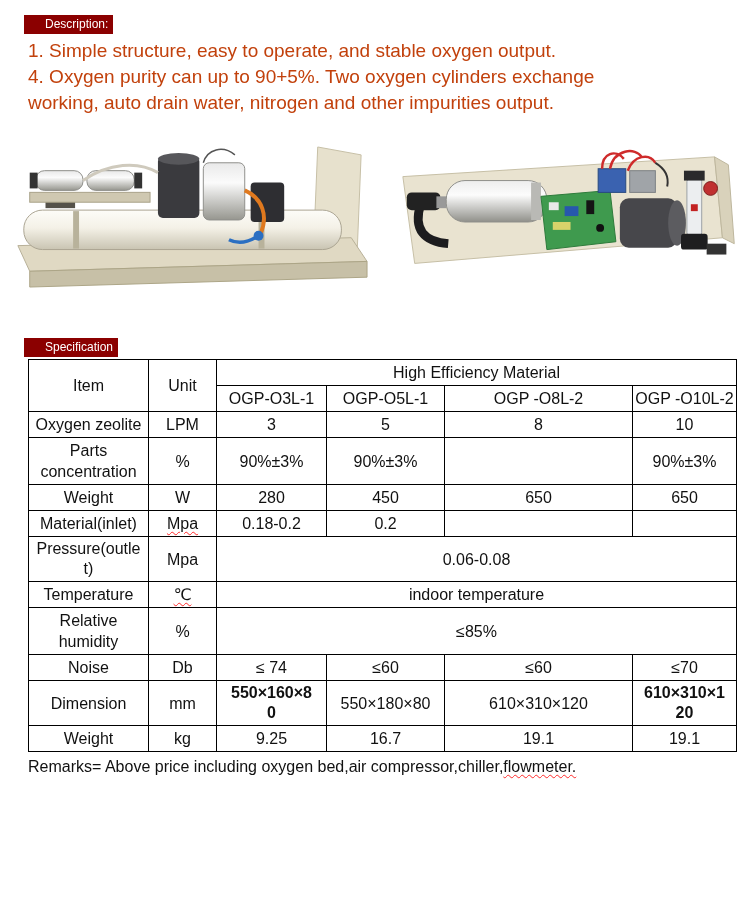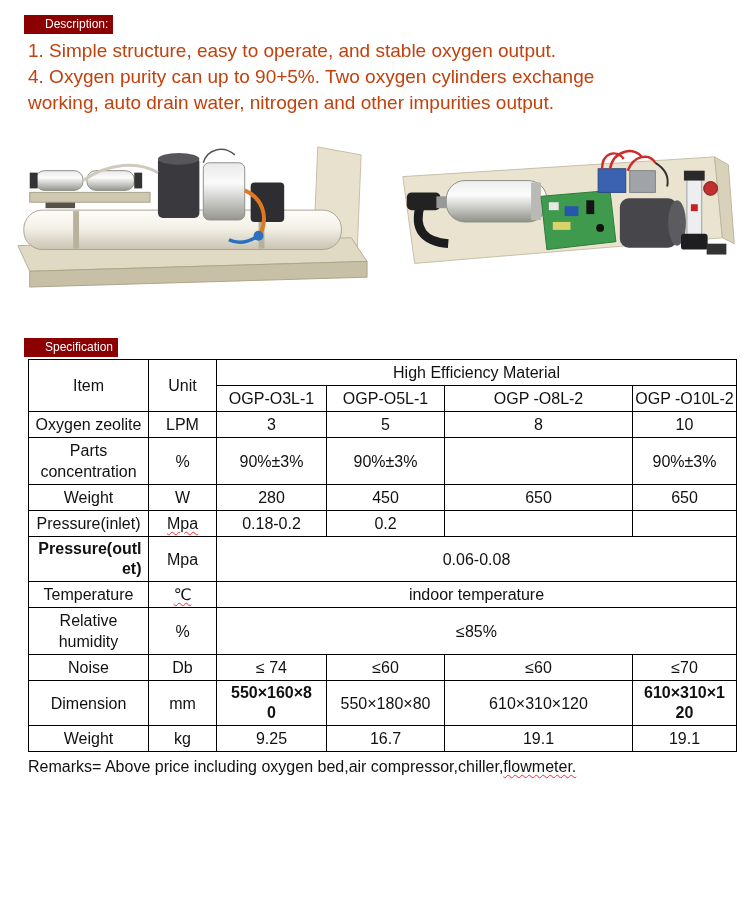--- a/index.html
+++ b/index.html
@@ -35,21 +35,21 @@
     font-size: 16px; color: #111;
   }
   table.spec td {
     border: 1px solid var(--table-border, #000);
     text-align: center; vertical-align: middle;
     padding: 2px 1px; line-height: 21px;
     overflow: hidden;
   }
   td.group-head { font-size: 16px; }
   .dimwrap { display: inline-block; max-width: 84px; word-break: break-all; line-height: 20px; vertical-align: middle; font-weight: bold; }
-  .outwrap { display: inline-block; max-width: 106px; word-break: break-all; line-height: 20px; vertical-align: middle; text-align: right; font-weight: bold; }
+  .outwrap { display: inline-block; max-width: 106px; word-break: break-all; line-height: 20px; vertical-align: middle; text-align: center; }
   .sq, .squiggle {
     text-decoration-line: underline;
     text-decoration-style: wavy;
     text-decoration-color: var(--squiggle, #ff2a2a);
     text-decoration-thickness: 1px;
     text-underline-offset: 2px;
   }
   .remarks { font-size: 16px; line-height: 22px; margin-top: 4px; color: #111; }
 </style>
 </head>
@@ -213,21 +213,21 @@
       <tr>
         <td>Weight</td>
         <td>W</td>
         <td>280</td>
         <td>450</td>
         <td>650</td>
         <td>650</td>
       </tr>
 
       <tr>
-        <td>Pressure(inlet)</td>
+        <td>Material(inlet)</td>
         <td class="sq">Mpa</td>
         <td>0.18-0.2</td>
         <td>0.2</td>
         <td></td>
         <td></td>
       </tr>
 
       <tr>
         <td><span class="outwrap">Pressure(outlet)</span></td>
         <td>Mpa</td>

